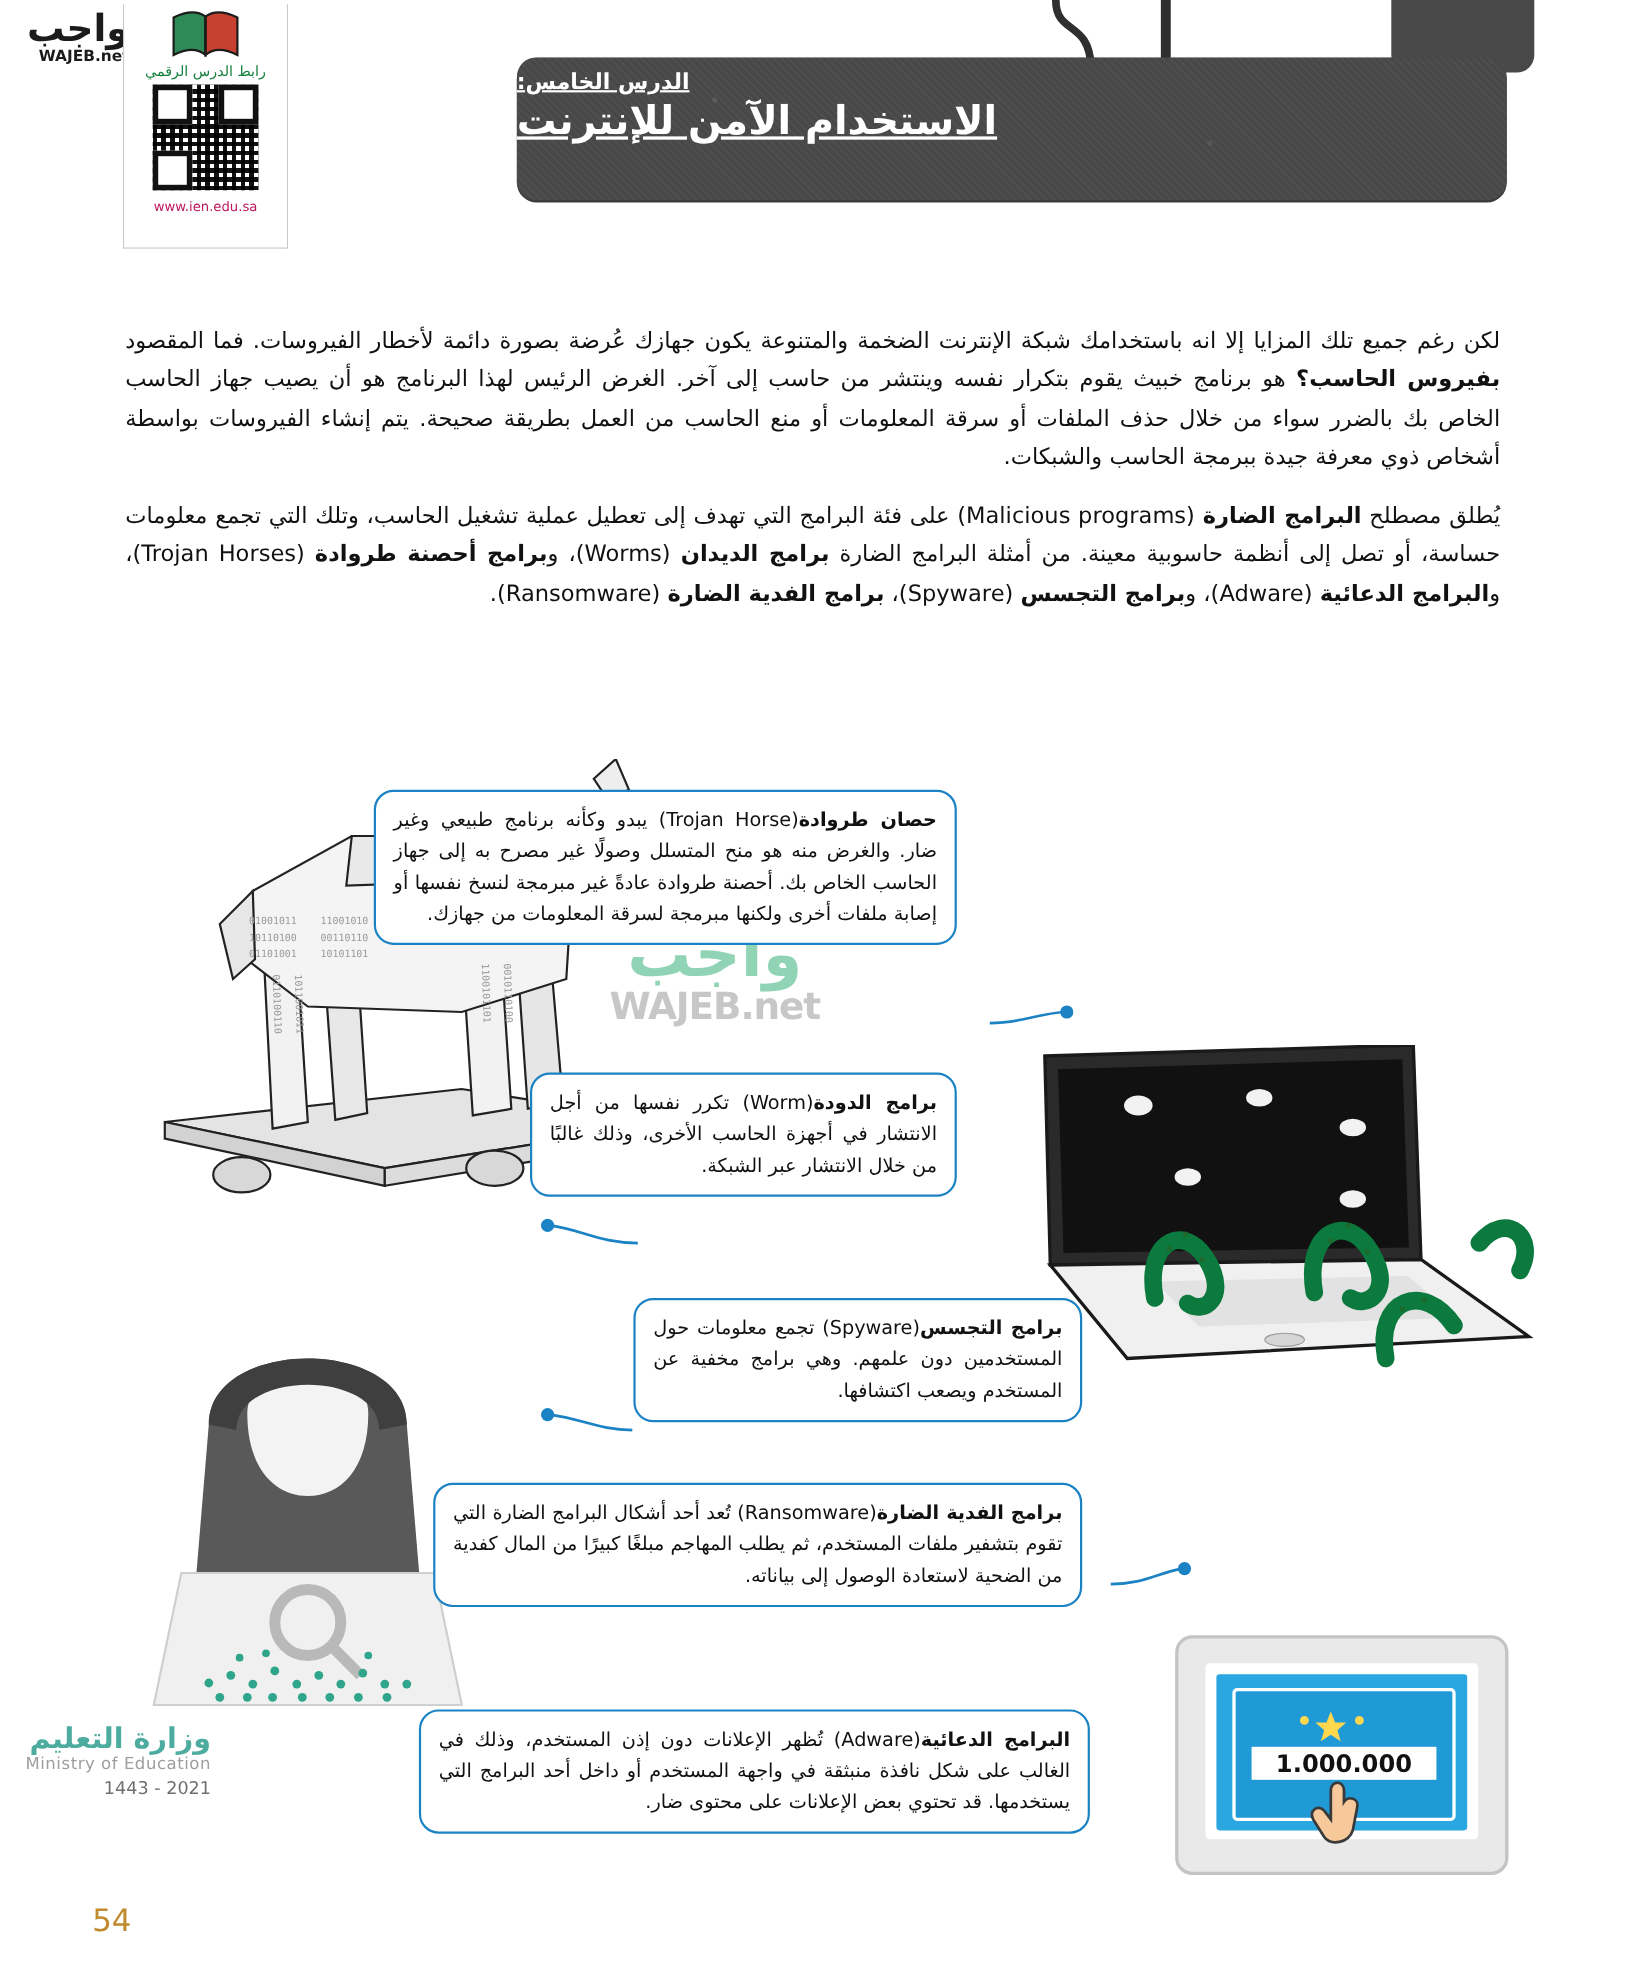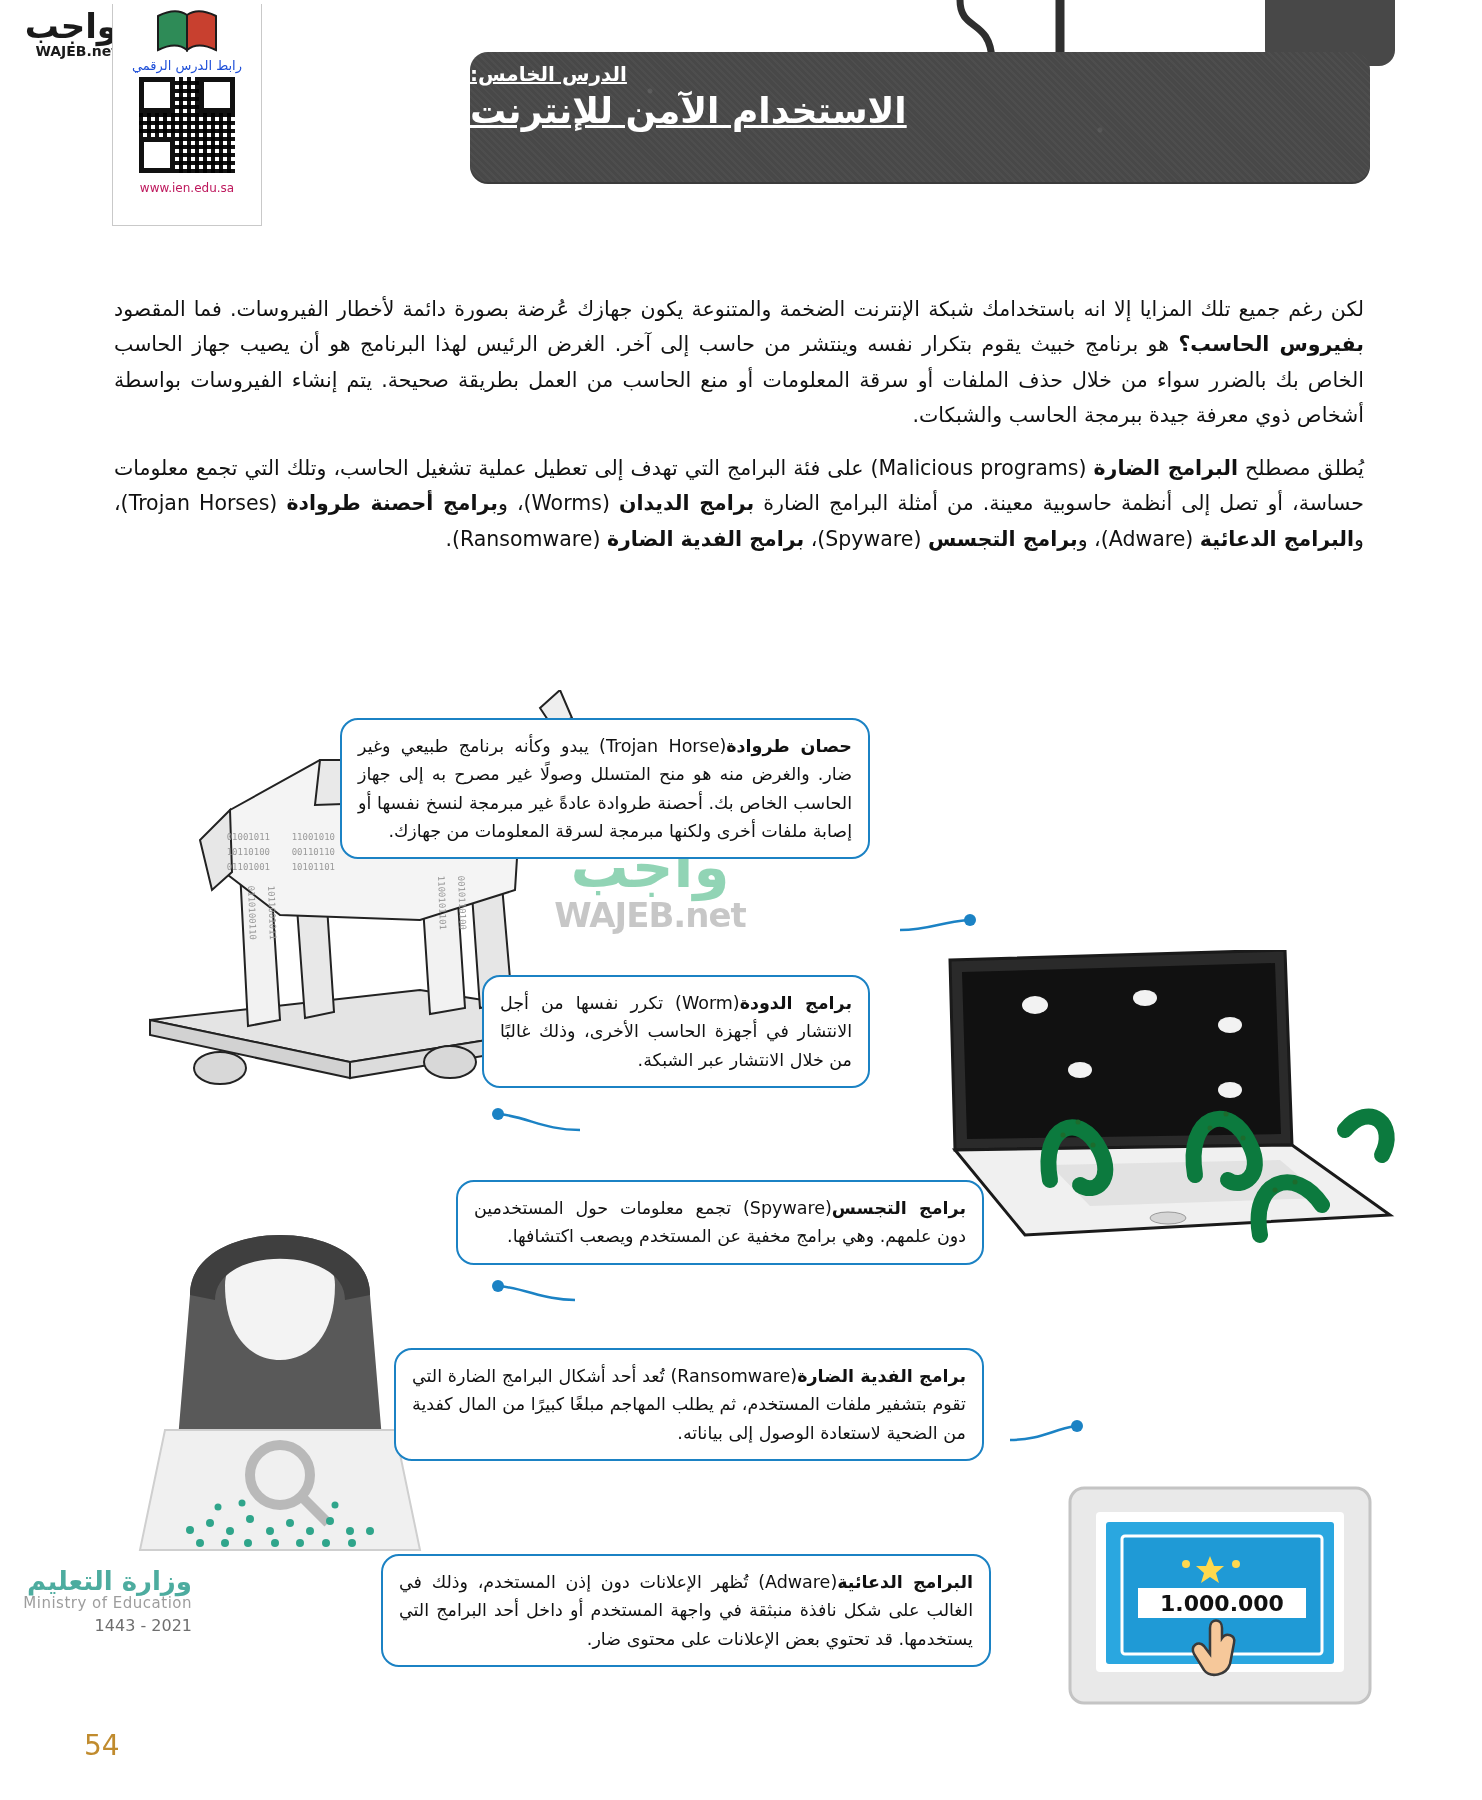--- a/index.html
+++ b/index.html
@@ -60,21 +60,21 @@
     box-sizing: border-box;
     padding-top: 6px;
   }
   .qr-book {
     width: 62px; height: 42px;
     position: relative;
     margin-bottom: 4px;
   }
   .qr-label {
     font-size: 13px;
-    color: #1d4ed8;
+    color: #15803d;
     margin: 2px 0 4px 0;
     direction: rtl;
   }
   .qr-code {
     width: 96px;
     height: 96px;
     background:
       repeating-linear-gradient(90deg, #111 0 4px, #fff 4px 8px),
       repeating-linear-gradient(0deg, #111 0 4px, #fff 4px 8px);
     background-blend-mode: multiply;
@@ -172,21 +172,21 @@
     font-size: 17.5px;
     line-height: 1.62;
     padding: 12px 16px;
     box-sizing: border-box;
     text-align: justify;
   }
   .bubble b { font-weight: bold; }
 
   #bubble-trojan { top: 718px; right: 612px; width: 530px; }
   #bubble-worm   { top: 975px; right: 612px; width: 388px; }
-  #bubble-spy    { top: 1180px; right: 498px; width: 528px; }
+  #bubble-spy    { top: 1180px; right: 498px; width: 408px; }
   #bubble-ransom { top: 1348px; right: 498px; width: 590px; }
   #bubble-adware { top: 1530px; right: 491px; width: 610px; margin-top: 24px; }
 
   
   .illus { position: absolute; }
 
   
   .watermark {
     position: absolute;
     top: 840px;

